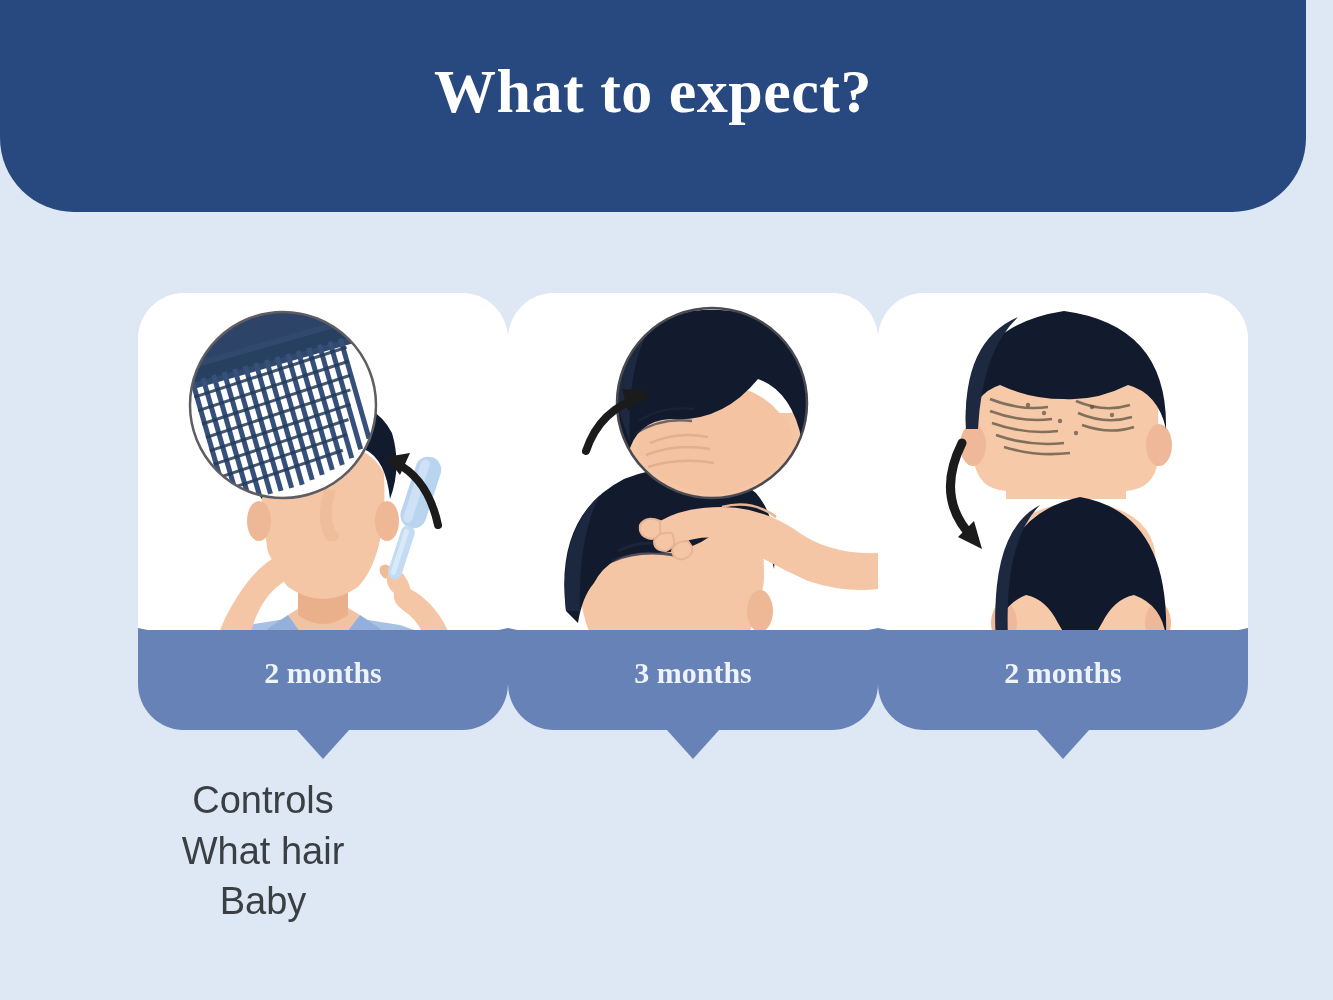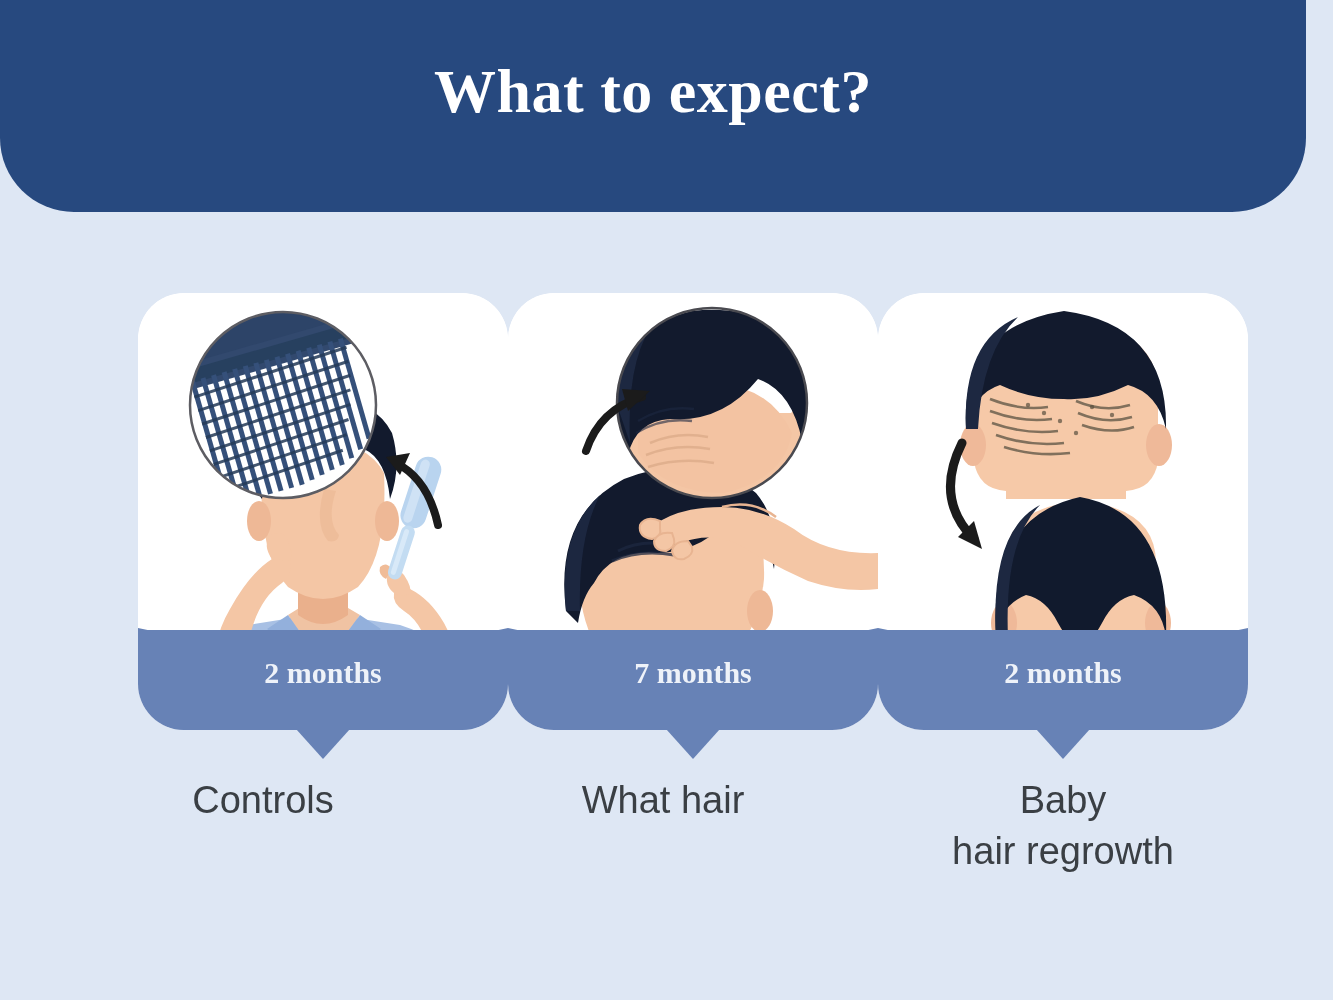--- a/index.html
+++ b/index.html
@@ -68,21 +68,21 @@
   .card-label {
     position:absolute; left:0; top:363px; width:370px;
     text-align:center; color:#eef2f9;
     font-family:"Liberation Serif", serif;
     font-weight:bold; font-size:30px;
   }
 
   
   .captions {
     position:absolute; left:78px; top:775px;
-    width:1170px; display:flex; justify-content:space-between;
+    width:1170px; display:flex; justify-content:space-between;flex-direction:column;
   }
   .caption {
     width:370px; text-align:center;
     color:#3a3f44; font-size:38px; line-height:1.33;
     font-family:"Liberation Sans", sans-serif;
   }
   .caption .l2 { display:block; }
 </style>
 </head>
 <body>
@@ -273,21 +273,21 @@
         </svg>
       </div>
 
       <div class="band-curve">
         <svg viewBox="0 0 370 46" xmlns="http://www.w3.org/2000/svg">
           <path d="M0 18 Q185 60 370 18 L370 46 L0 46 Z" fill="#6782b6"></path>
         </svg>
       </div>
       <div class="card-band"></div>
       <div class="card-tail"></div>
-      <div class="card-label">7 months</div>
+      <div class="card-label">3 months</div>
     </div>
 
     <div class="card">
       <div class="card-art">
         <svg viewBox="0 0 370 437" xmlns="http://www.w3.org/2000/svg">
           <defs>
             <clipPath id="c3clip">
                 <rect x="0" y="0" width="370" height="437" rx="46"></rect>
               </clipPath>
           </defs>
@@ -361,17 +361,16 @@
 
   <div class="captions">
     <div class="caption">
       <span>Controls</span>
     </div>
     <div class="caption">
       <span>What hair</span>
     </div>
     <div class="caption">
       <span>Baby</span>
-      <span class="l2">hair regrowth</span>
     </div>
   </div>
 
 </div>
 
 </body></html>

